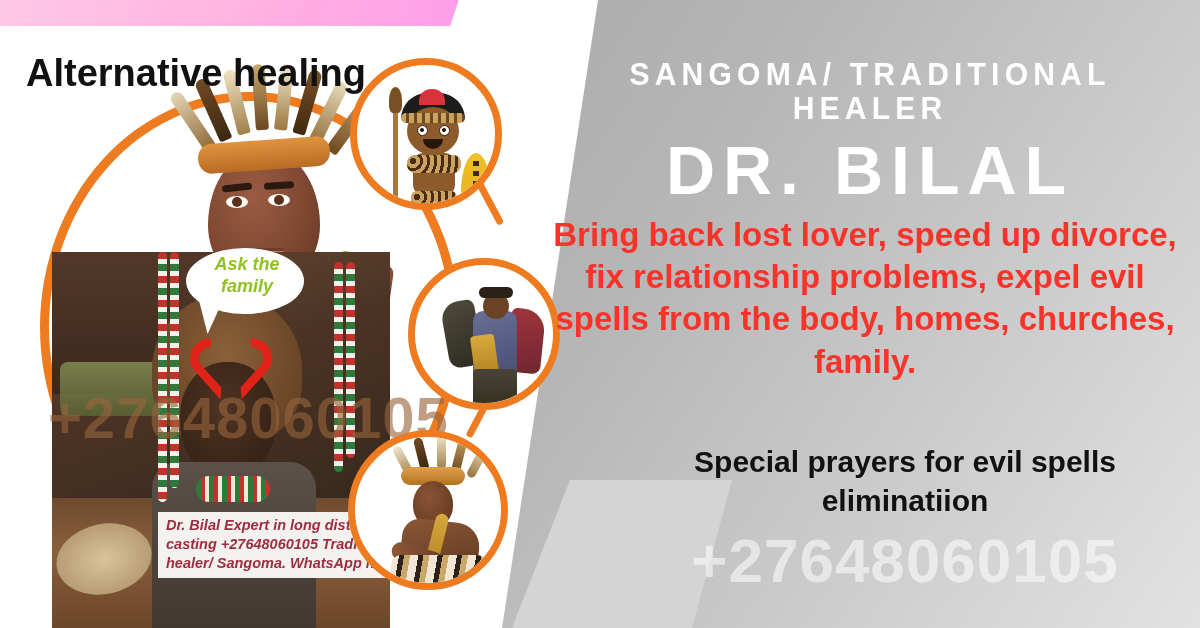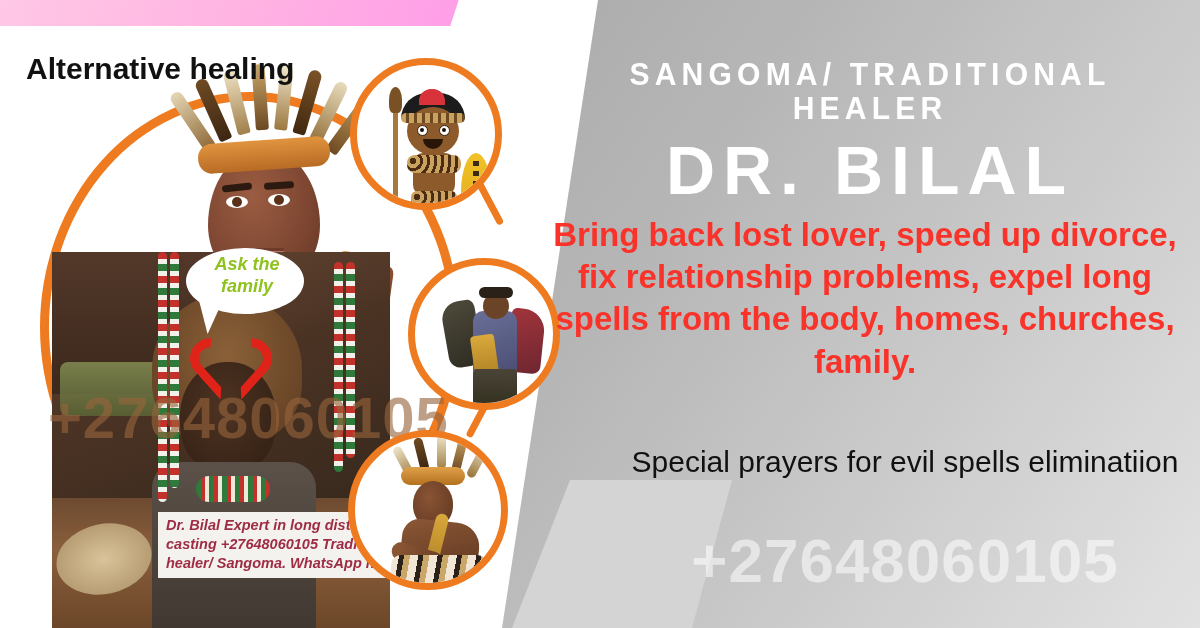--- a/index.html
+++ b/index.html
@@ -166,25 +166,25 @@
 
   
   .kicker{position:absolute;left:560px;top:58px;width:620px;text-align:center;color:#fff;
     font-size:32px;font-weight:700;letter-spacing:5.5px;line-height:1.05;
     transform:scaleX(.94);transform-origin:center;}
   .bigname{position:absolute;left:560px;top:100px;width:620px;text-align:center;color:#fff;
     font-size:68px;font-weight:700;letter-spacing:8px;line-height:1.05;margin-top:35px;}
   .redtext{position:absolute;left:540px;top:214px;width:650px;text-align:center;color:#f9332a;
     font-size:33px;font-weight:700;line-height:1.28;}
   .blacktext{position:absolute;left:620px;top:442px;width:570px;text-align:center;color:#111;
-    font-size:30px;font-weight:400;line-height:1.3;}
+    font-size:30px;font-weight:700;line-height:1.3;}
   .ghostnum{position:absolute;left:620px;top:530px;width:570px;text-align:center;
     font-size:62px;font-weight:700;color:rgba(255,255,255,.55);letter-spacing:1px;line-height:1;}
 
-  .title-left{position:absolute;left:26px;top:52px;font-size:30px;font-weight:700;color:#111;}
+  .title-left{position:absolute;left:26px;top:52px;font-size:38px;font-weight:700;color:#111;}
 </style>
 </head>
 <body>
 
 <div class="poster">
 
   <div class="band-pink"></div>
   <div class="band-peach"></div>
 
   <div class="gray-panel"></div>
@@ -297,17 +297,17 @@
       <div class="k-sash"></div>
       <div class="k-arm"></div>
       <div class="k-skirt"></div>
     </div>
   </div>
 
   <div class="title-left">Alternative healing</div>
 
   <div class="kicker">SANGOMA/ TRADITIONAL HEALER</div>
   <div class="bigname">DR. BILAL</div>
-  <div class="redtext">Bring back lost lover, speed up divorce, fix relationship problems, expel long spells from the body, homes, churches, family.</div>
+  <div class="redtext">Bring back lost lover, speed up divorce, fix relationship problems, expel evil spells from the body, homes, churches, family.</div>
   <div class="blacktext">Special prayers for  evil spells eliminatiion</div>
   <div class="ghostnum">+27648060105</div>
 
 </div>
 
 </body></html>

